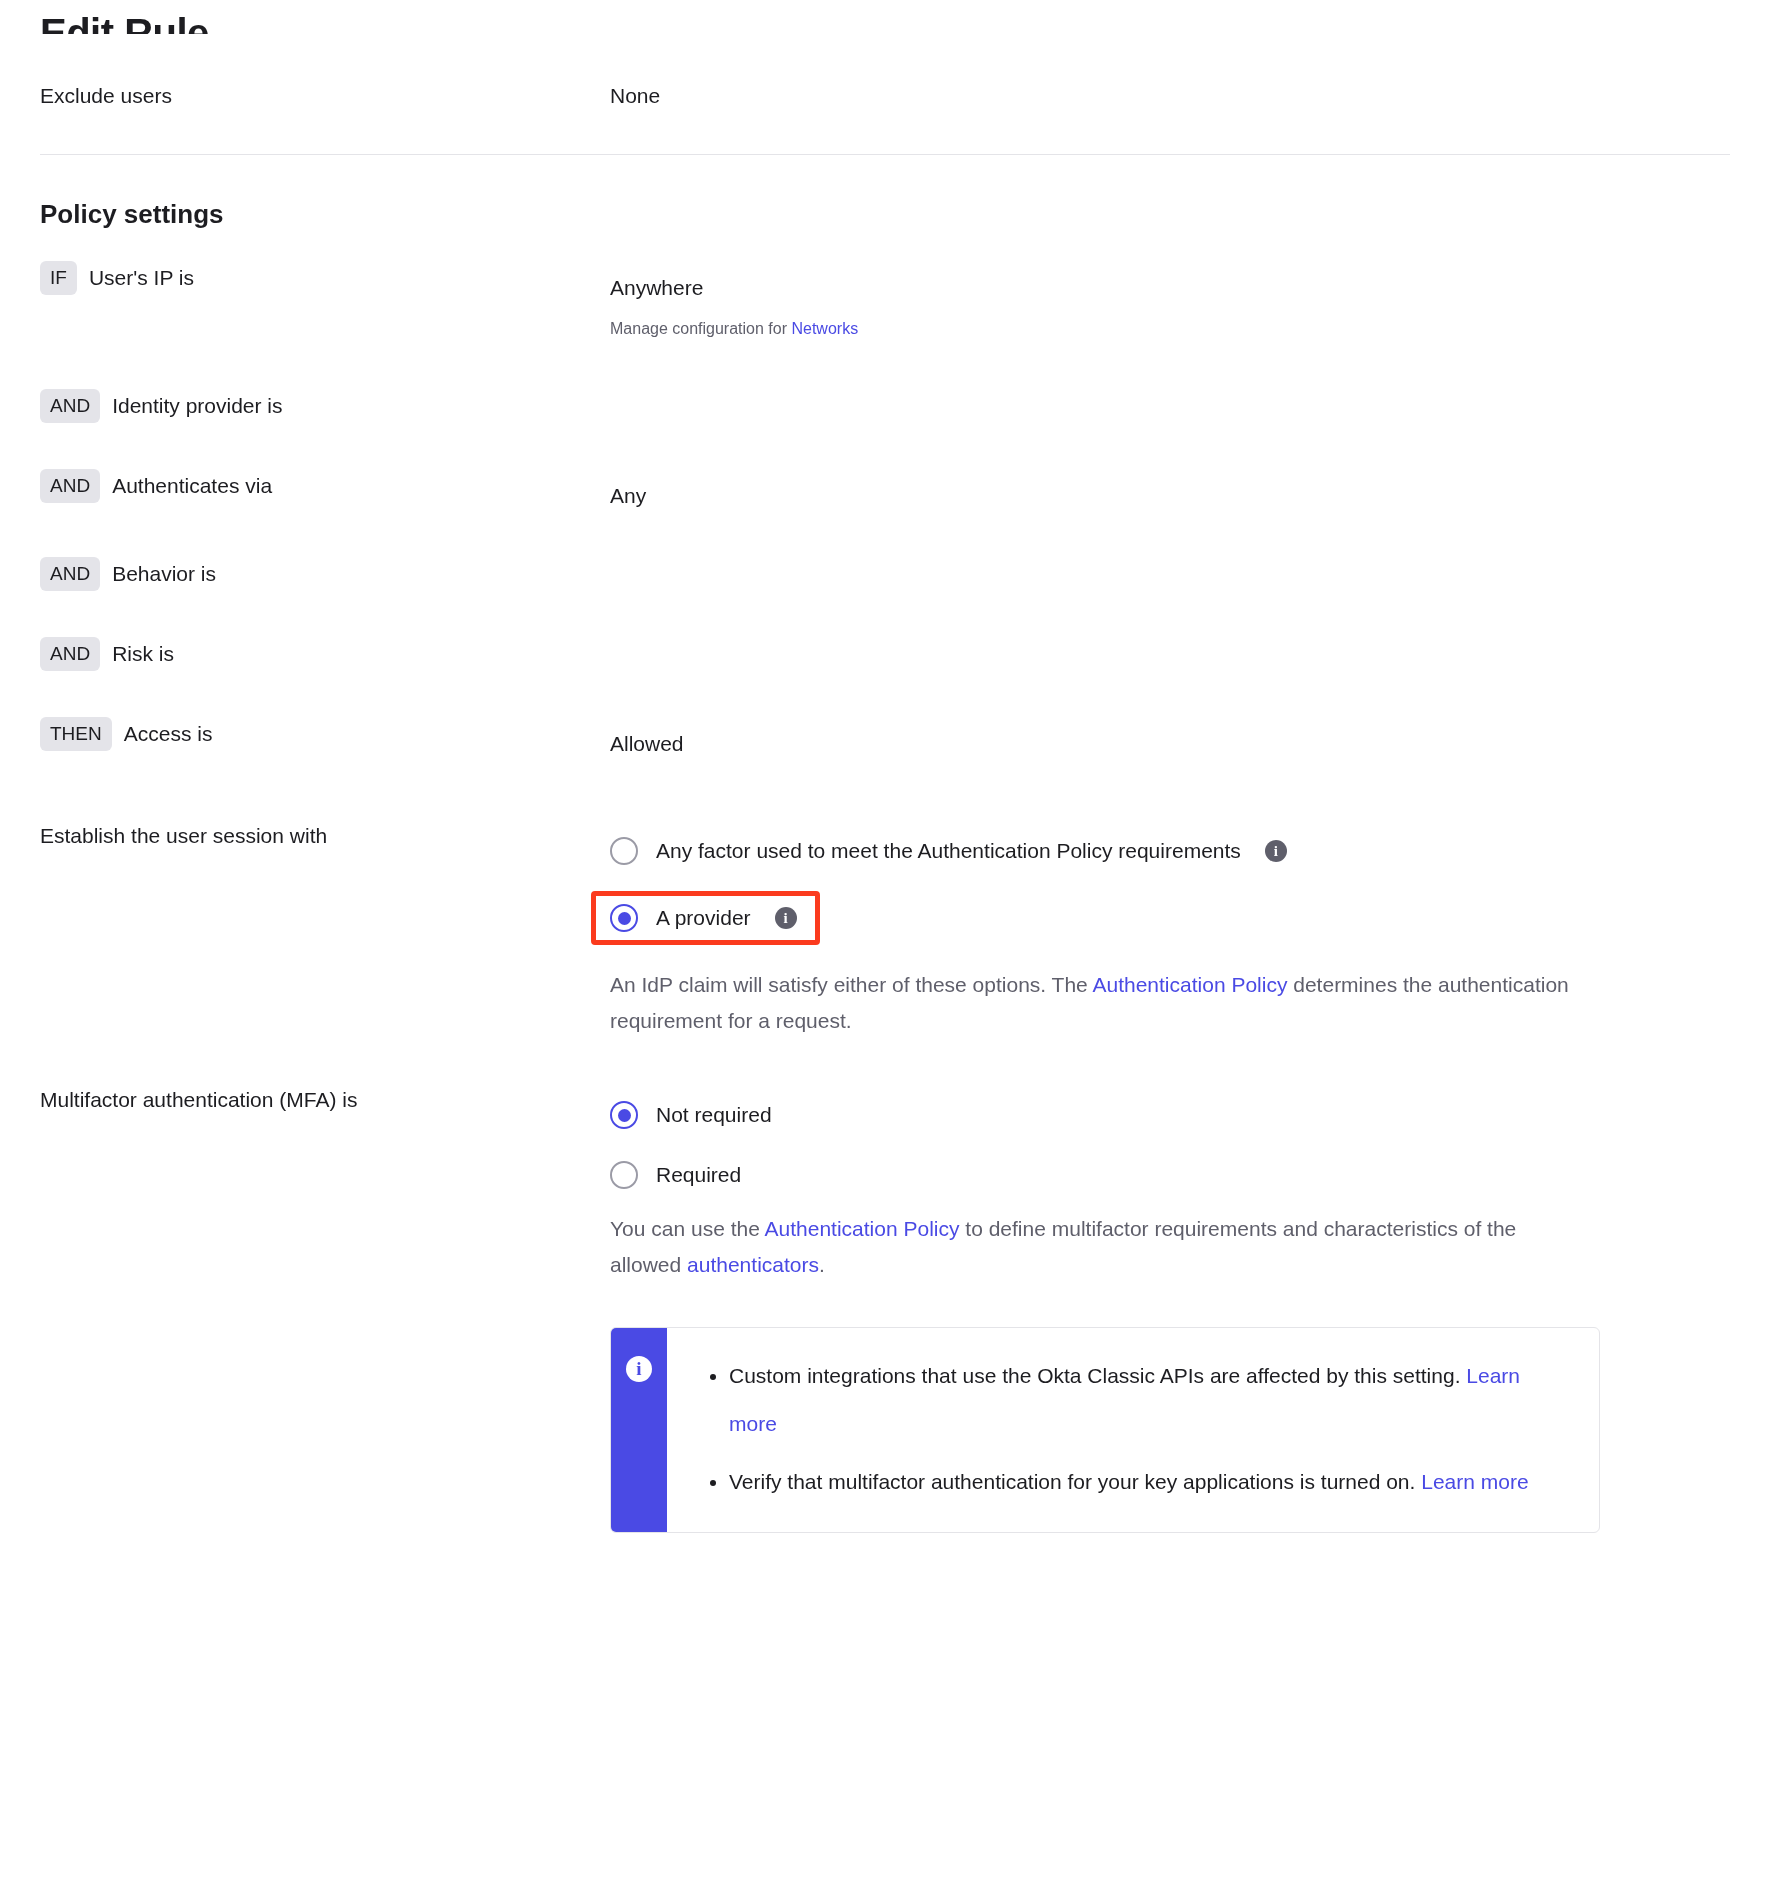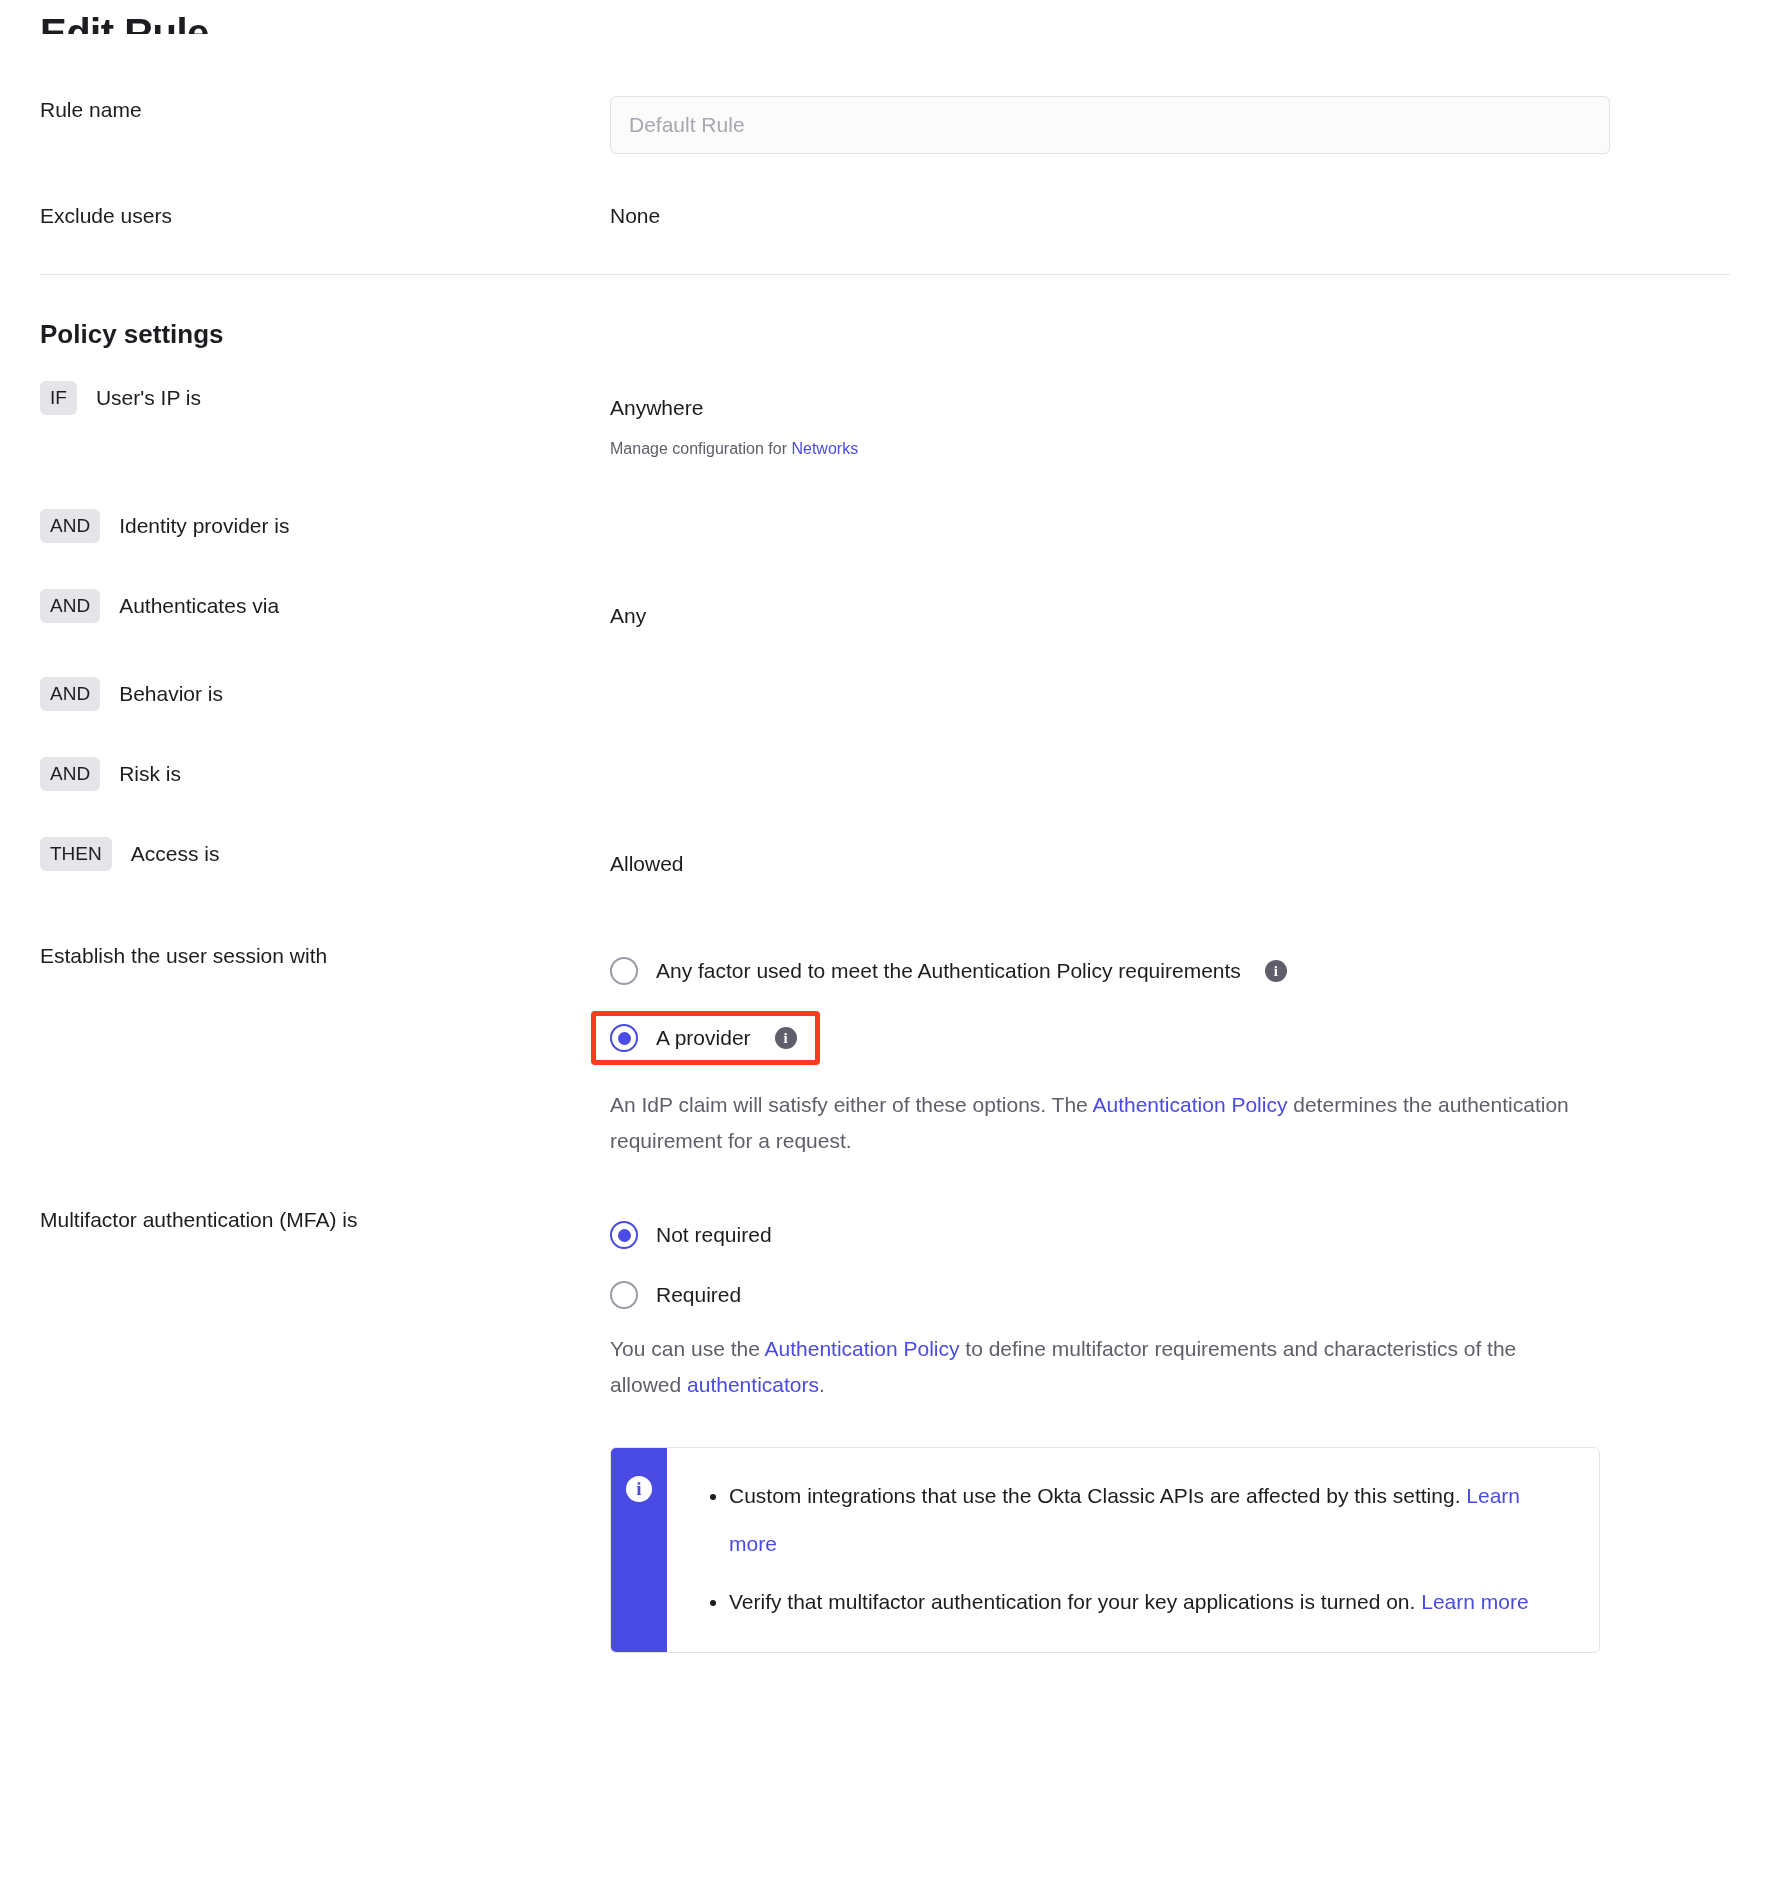--- a/index.html
+++ b/index.html
@@ -93,21 +93,21 @@
   .cond-row {
     display: flex;
     align-items: flex-start;
     margin-top: 32px;
   }
   .cond-left {
     width: 570px;
     flex: 0 0 570px;
     display: flex;
     align-items: center;
-    gap: 19px;
+    gap: 12px;
   }
   .chip {
     display: inline-flex;
     align-items: center;
     justify-content: center;
     height: 34px;
     min-width: 36px;
     padding: 0 10px;
     background: #e4e4e9;
     border-radius: 6px;
@@ -269,26 +269,20 @@
   }
   .callout-body li:last-child { margin-bottom: 0; }
 </style>
 </head>
 <body>
 
 <div class="page">
 
   <h1 class="page-title">Edit Rule</h1>
 
-  <div class="row rule-name-row">
-    <div class="row-label">Rule name</div>
-    <div class="row-value">
-      <input class="text-input" type="text" placeholder="Default Rule" style="">
-    </div>
-  </div>
 
   <div class="row exclude-row">
     <div class="row-label">Exclude users</div>
     <div class="row-value">None</div>
   </div>
 
   <div class="divider"></div>
 
   <div class="section-title">Policy settings</div>
 

